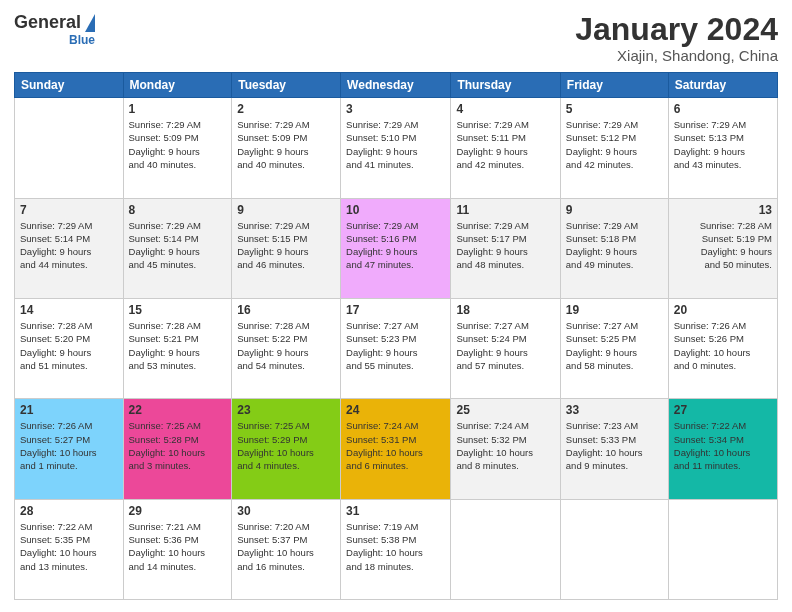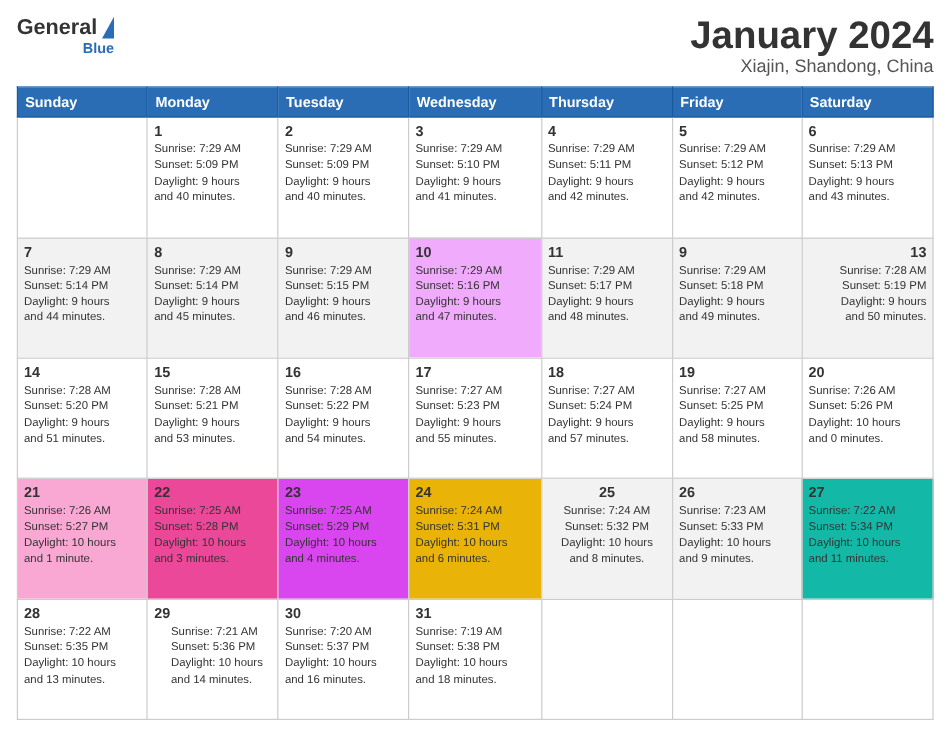--- a/index.html
+++ b/index.html
@@ -271,57 +271,57 @@
           </td>
           <td>
             <span class="day-number">20</span>
             <div class="day-info" style="white-space: pre-line;">Sunrise: 7:26 AM
 Sunset: 5:26 PM
 Daylight: 10 hours
 and 0 minutes.</div>
           </td>
         </tr>
         <tr>
-          <td style="background: #f9a8d4;">
+          <td style="background: #7dd3fc;">
             <span class="day-number">21</span>
             <div class="day-info" style="white-space: pre-line;">Sunrise: 7:26 AM
 Sunset: 5:27 PM
 Daylight: 10 hours
 and 1 minute.</div>
           </td>
           <td style="background: #ec4899;">
             <span class="day-number">22</span>
             <div class="day-info" style="white-space: pre-line;">Sunrise: 7:25 AM
 Sunset: 5:28 PM
 Daylight: 10 hours
 and 3 minutes.</div>
           </td>
-          <td style="background: #d946ef;">
+          <td style="background: #84cc16;">
             <span class="day-number">23</span>
             <div class="day-info" style="white-space: pre-line;">Sunrise: 7:25 AM
 Sunset: 5:29 PM
 Daylight: 10 hours
 and 4 minutes.</div>
           </td>
           <td style="background: #eab308;">
             <span class="day-number">24</span>
             <div class="day-info" style="white-space: pre-line;">Sunrise: 7:24 AM
 Sunset: 5:31 PM
 Daylight: 10 hours
 and 6 minutes.</div>
           </td>
-          <td style="background: rgb(242, 242, 242); text-align: center;">
+          <td style="background: rgb(242, 242, 242);">
             <span class="day-number">25</span>
             <div class="day-info" style="white-space: pre-line;">Sunrise: 7:24 AM
 Sunset: 5:32 PM
 Daylight: 10 hours
 and 8 minutes.</div>
           </td>
           <td style="background: rgb(242, 242, 242);">
-            <span class="day-number">26</span>
+            <span class="day-number">33</span>
             <div class="day-info" style="white-space: pre-line;">Sunrise: 7:23 AM
 Sunset: 5:33 PM
 Daylight: 10 hours
 and 9 minutes.</div>
           </td>
           <td style="background: #14b8a6;">
             <span class="day-number">27</span>
             <div class="day-info" style="white-space: pre-line;">Sunrise: 7:22 AM
 Sunset: 5:34 PM
 Daylight: 10 hours
@@ -331,21 +331,21 @@
         <tr>
           <td>
             <span class="day-number">28</span>
             <div class="day-info" style="white-space: pre-line;">Sunrise: 7:22 AM
 Sunset: 5:35 PM
 Daylight: 10 hours
 and 13 minutes.</div>
           </td>
           <td>
             <span class="day-number">29</span>
-            <div class="day-info" style="white-space: pre-line; margin-left: 14px;">Sunrise: 7:21 AM
+            <div class="day-info" style="white-space: pre-line;">Sunrise: 7:21 AM
 Sunset: 5:36 PM
 Daylight: 10 hours
 and 14 minutes.</div>
           </td>
           <td>
             <span class="day-number">30</span>
             <div class="day-info" style="white-space: pre-line;">Sunrise: 7:20 AM
 Sunset: 5:37 PM
 Daylight: 10 hours
 and 16 minutes.</div>

